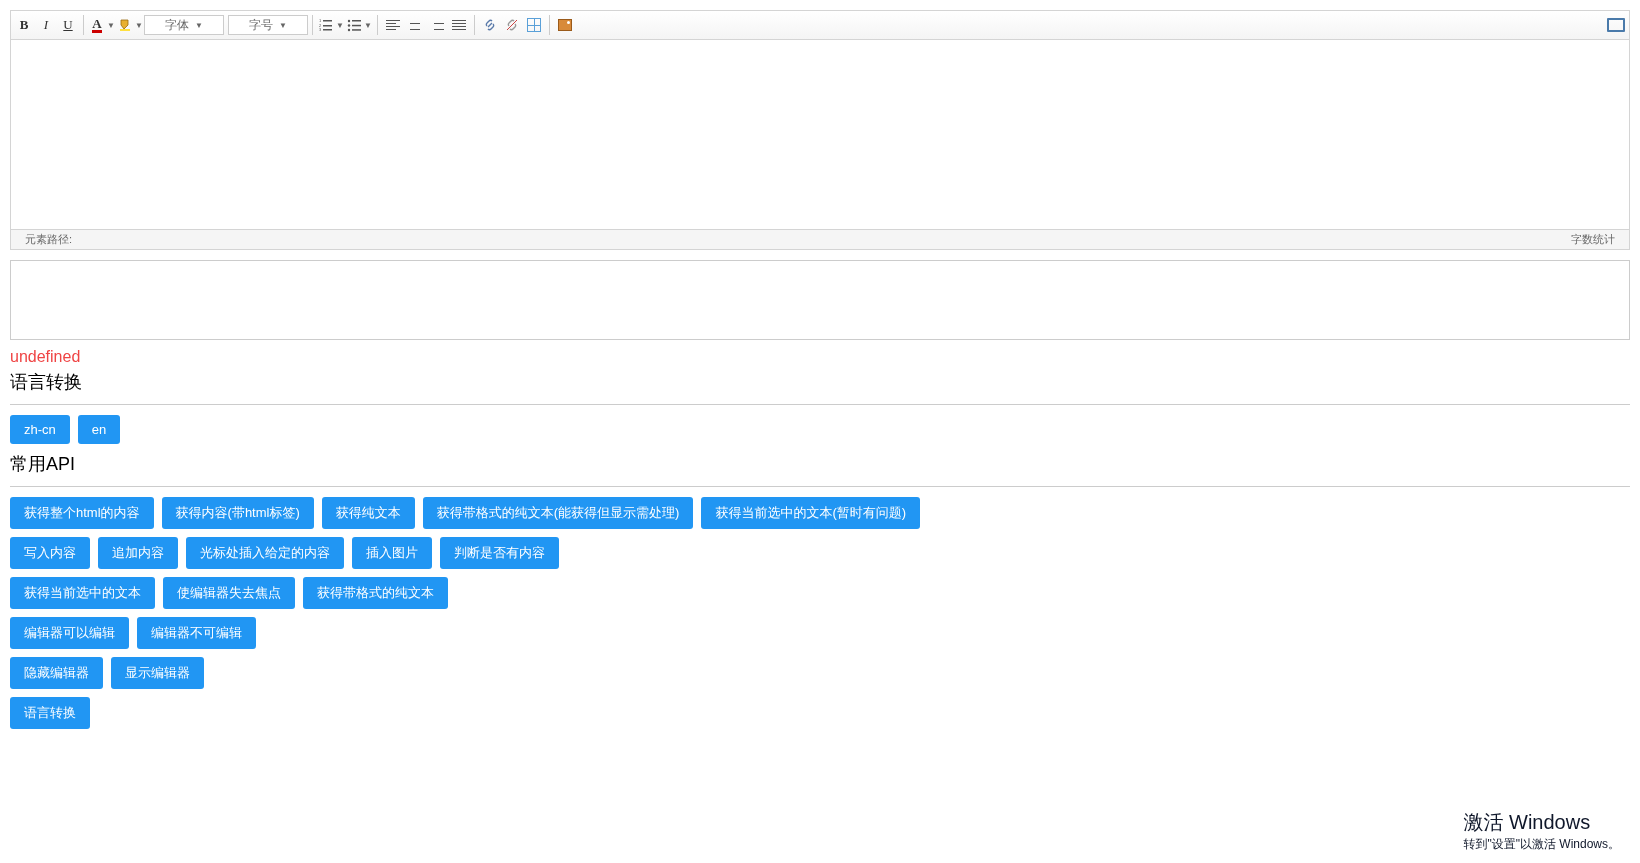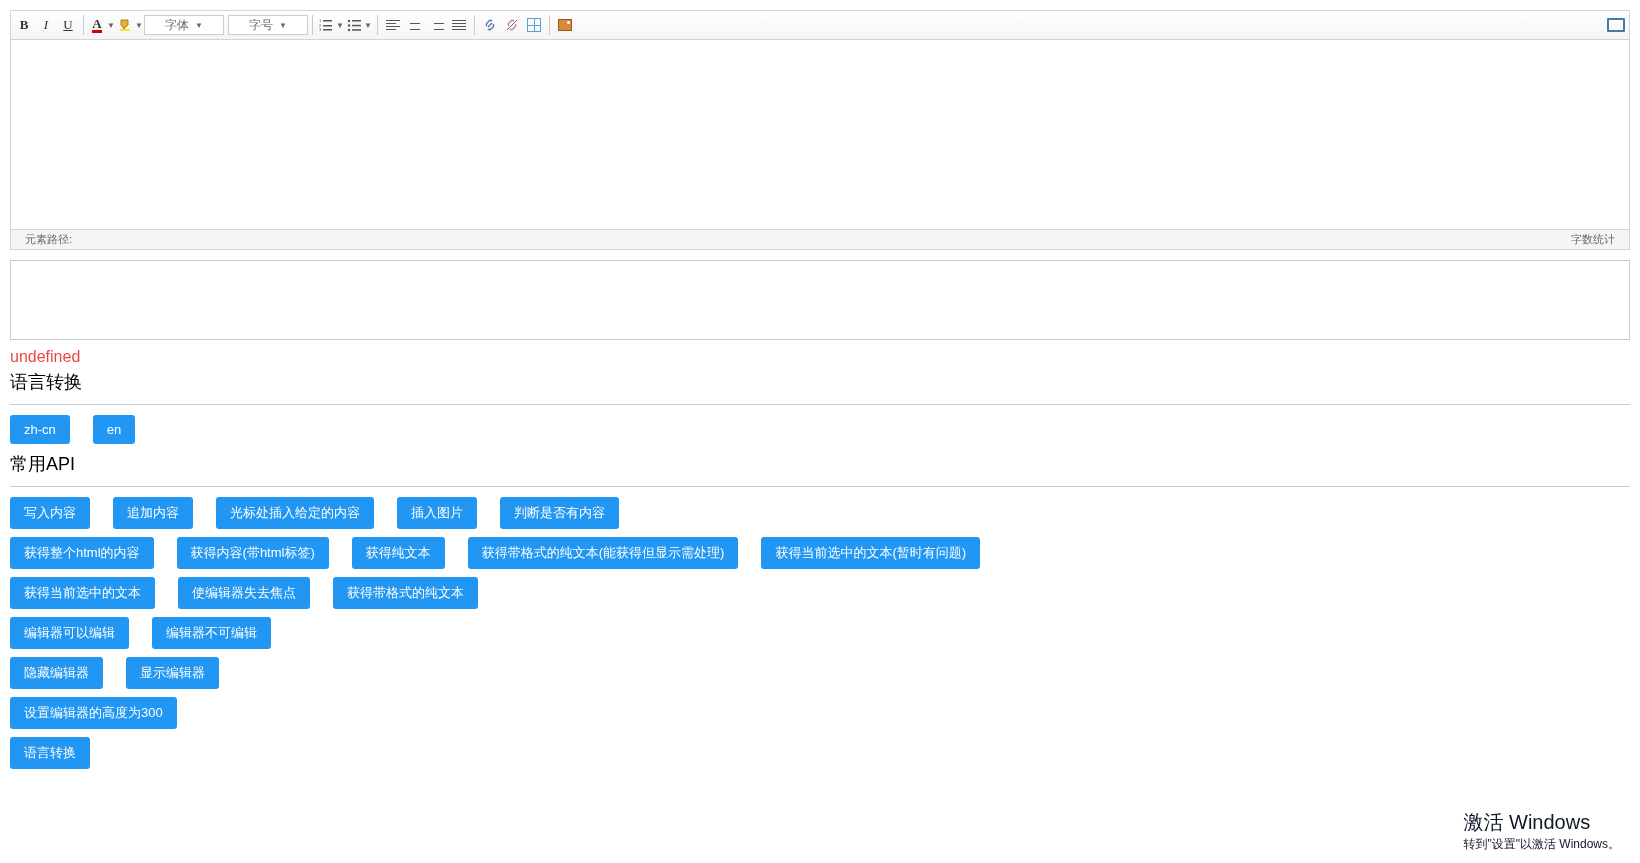--- a/index.html
+++ b/index.html
@@ -56,21 +56,21 @@
   
   .output-box {
     margin: 8px 10px; border: 1px solid #ccc; min-height: 80px; padding: 6px;
   }
   
   .section { margin: 8px 10px; }
   .undefined-text { font-size: 16px; color: #ef4444; margin-bottom: 4px; }
   .section-title { font-size: 18px; color: #000000; padding-bottom: 4px; }
   .section hr { border: none; border-top: 1px solid #ccc; margin: 6px 0 10px 0; }
   
-  .btn-row { display: flex; flex-wrap: wrap; gap: 23px; margin-bottom: 8px; }
+  .btn-row { display: flex; flex-wrap: wrap; gap: 8px; margin-bottom: 8px; }
   .btn {
     background: #2196f3; color: #fff; border: none; border-radius: 3px;
     padding: 7px 14px; font-size: 13px; cursor: pointer; white-space: nowrap;
   }
   
   .watermark {
     position: fixed; right: 20px; bottom: 10px; text-align: left; color: #0f172a;
     font-family: "Segoe UI", "Microsoft YaHei", sans-serif; pointer-events: none;
   }
   .watermark .wm-title { font-size: 20px; }
@@ -207,50 +207,47 @@
       <button class="btn">zh-cn</button>
       <button class="btn">en</button>
     </div>
 </div>
 
 <div class="section">
   <div class="section-title">常用API</div>
   <hr>
   <div id="api-rows">
       <div class="btn-row">
+        <button class="btn">获得整个html的内容</button>
+        <button class="btn">获得内容(带html标签)</button>
+        <button class="btn">获得纯文本</button>
+        <button class="btn">获得带格式的纯文本(能获得但显示需处理)</button>
+        <button class="btn">获得当前选中的文本(暂时有问题)</button>
+      </div>
+      <div class="btn-row">
         <button class="btn">写入内容</button>
         <button class="btn">追加内容</button>
         <button class="btn">光标处插入给定的内容</button>
         <button class="btn">插入图片</button>
         <button class="btn">判断是否有内容</button>
       </div>
       <div class="btn-row">
-        <button class="btn">获得整个html的内容</button>
-        <button class="btn">获得内容(带html标签)</button>
-        <button class="btn">获得纯文本</button>
-        <button class="btn">获得带格式的纯文本(能获得但显示需处理)</button>
-        <button class="btn">获得当前选中的文本(暂时有问题)</button>
-      </div>
-      <div class="btn-row">
         <button class="btn">获得当前选中的文本</button>
         <button class="btn">使编辑器失去焦点</button>
         <button class="btn">获得带格式的纯文本</button>
       </div>
       <div class="btn-row">
         <button class="btn">编辑器可以编辑</button>
         <button class="btn">编辑器不可编辑</button>
       </div>
       <div class="btn-row">
         <button class="btn">隐藏编辑器</button>
         <button class="btn">显示编辑器</button>
       </div>
       <div class="btn-row">
-        <button class="btn">设置编辑器的高度为300</button>
-      </div>
-      <div class="btn-row">
         <button class="btn">语言转换</button>
       </div>
     </div>
 </div>
 
 <div class="watermark">
   <div class="wm-title">激活 Windows</div>
   <div class="wm-sub">转到"设置"以激活 Windows。</div>
 </div>
 

